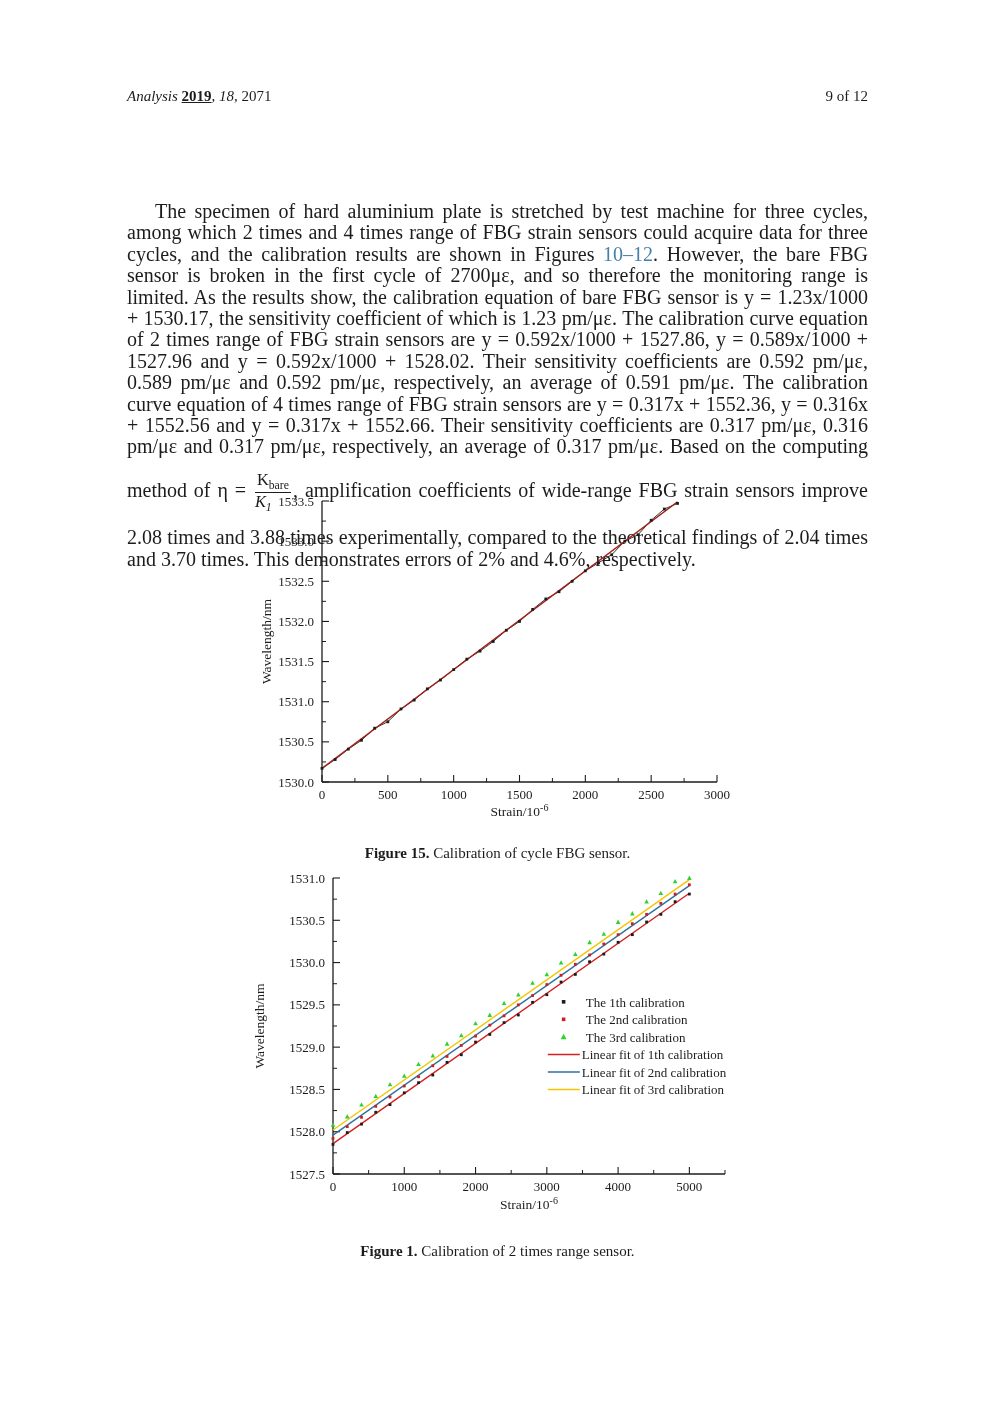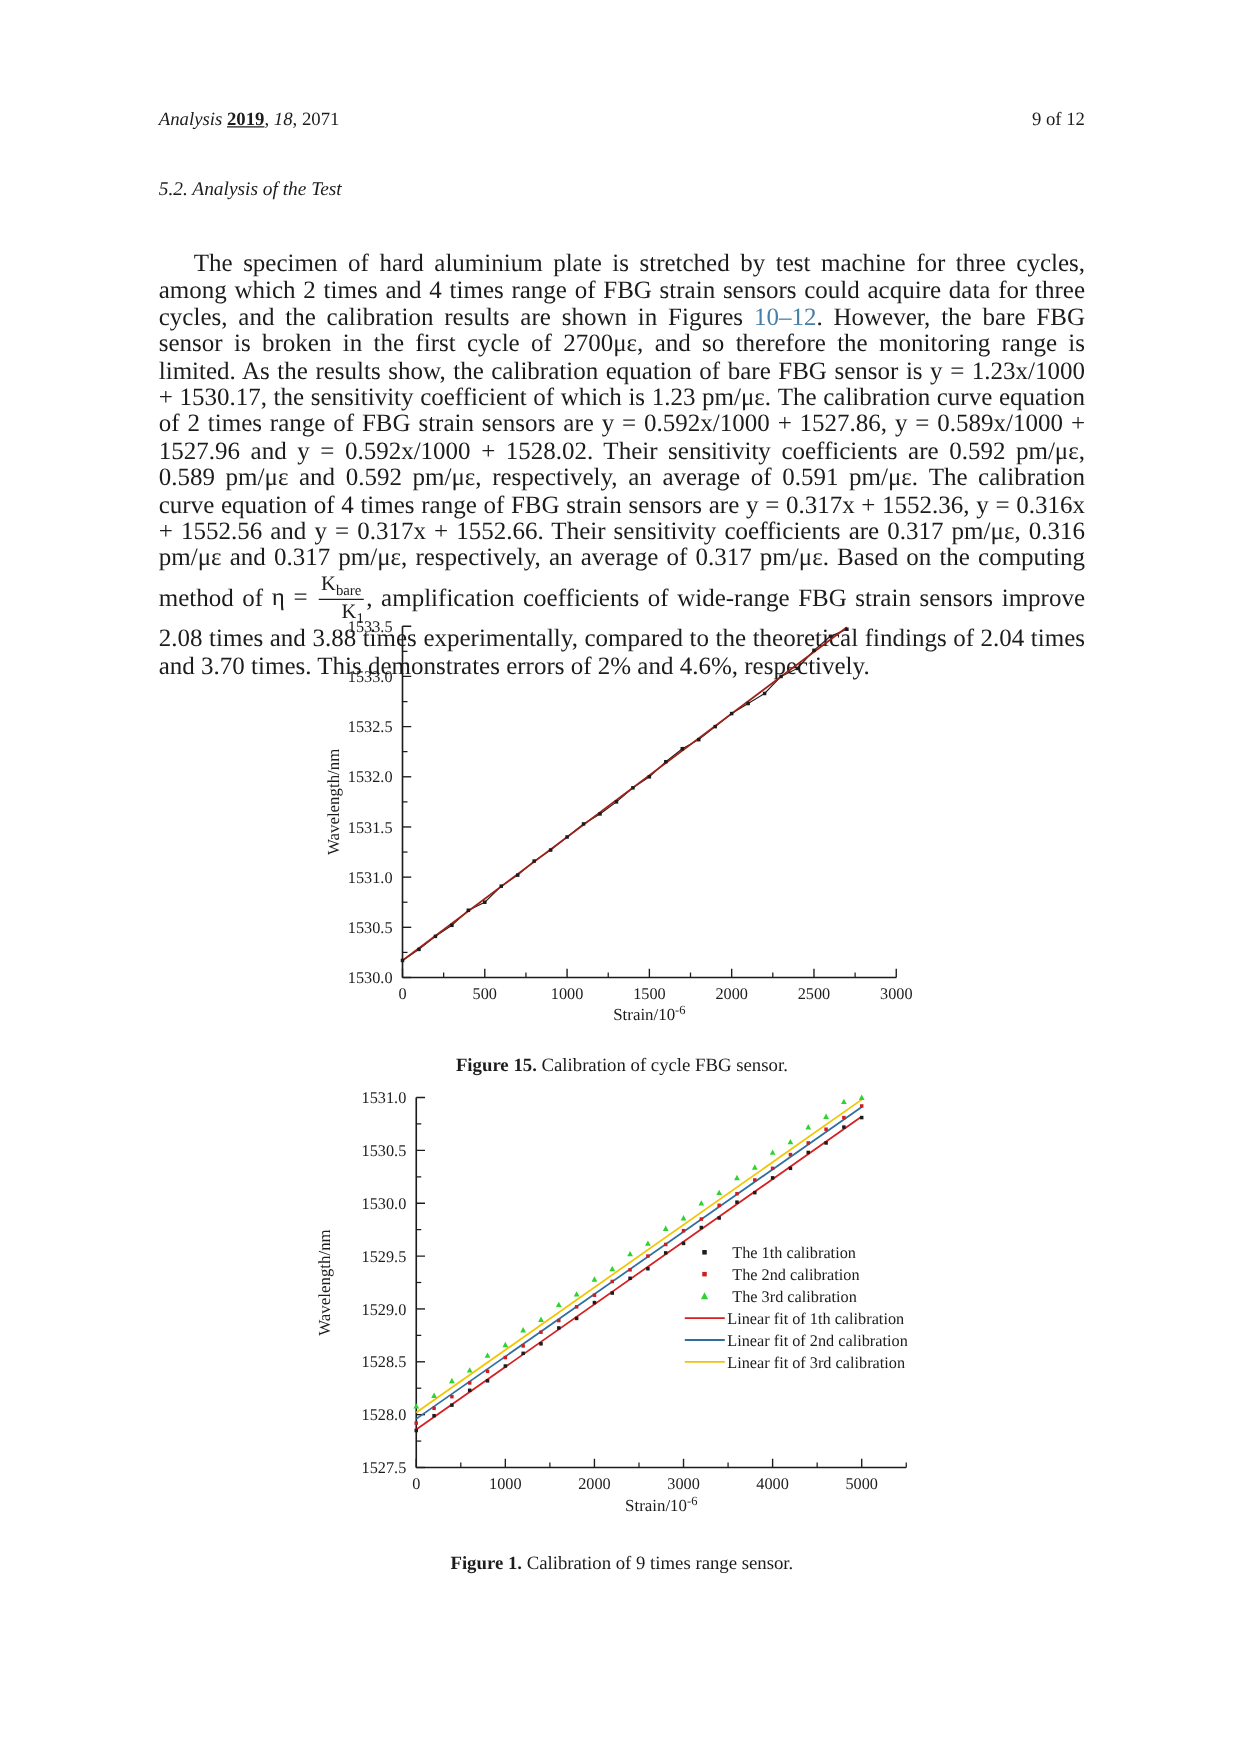--- a/index.html
+++ b/index.html
@@ -6,44 +6,43 @@
   .page{position:relative;width:993px;height:1404px;background:#ffffff;
         font-family:"Liberation Serif","DejaVu Serif",serif;color:#1c1c1c;overflow:hidden;}
   .hdr{position:absolute;top:88px;left:127px;width:741px;font-size:15px;}
   .hdr .right{float:right;}
   .it{font-style:italic;}
   .bd{font-weight:bold;text-decoration:underline;}
   .sec{position:absolute;top:143px;left:127px;width:741px;font-size:15.5px;font-style:italic;}
   .para{position:absolute;top:181px;left:127px;width:741px;font-size:20px;line-height:21.4px;
         text-align:justify;text-indent:28px;}
   .figlink{color:#477fa6;cursor:pointer;}
-  .frac{display:inline-block;vertical-align:-0.6em;text-align:right;font-size:0.82em;
-        line-height:1.1;margin:0 2px;text-indent:0;}
+  .frac{display:inline-block;vertical-align:-0.6em;text-align:left;font-size:0.82em;
+        line-height:1.1;margin:13px 2px;text-indent:0;}
   .frac .num{display:block;border-bottom:1px solid #1c1c1c;padding:0 2px;}
-  .frac .den{display:block;}
+  .frac .den{display:block;font-style:italic;}
   .frac sub,.para sub{font-size:0.72em;}
   .chart{position:absolute;}
   .chart0{left:240px;top:485px;width:500px;height:360px;}
   .chart1{left:240px;top:858px;width:505px;height:370px;}
   .cap{position:absolute;left:127px;width:741px;text-align:center;font-size:15px;}
   .cap0{top:830px;}
   .cap1{top:1228px;}
   svg text{font-family:"Liberation Serif","DejaVu Serif",serif;}
 </style>
 </head>
 <body>
 
 <div class="page">
 
   <div class="hdr">
     <span class="right">9 of 12</span>
     <span class="it">Analysis </span><span class="bd">2019</span><span>, </span><span class="it">18</span><span>, 2071</span>
   </div>
 
-  <div class="sec">5.2. Analysis of the Test</div>
 
   <p class="para"><span>The specimen of hard aluminium plate is stretched by test machine for three cycles, among which 2 times and 4 times range of FBG strain sensors could acquire data for three cycles, and the calibration results are shown in Figures </span><span class="figlink" style="color: rgb(71, 127, 166);">10–12</span><span>. However, the bare FBG sensor is broken in the first cycle of 2700με, and so therefore the monitoring range is limited. As the results show, the calibration equation of bare FBG sensor is y = 1.23x/1000 + 1530.17, the sensitivity coefficient of which is 1.23 pm/με. The calibration curve equation of 2 times range of FBG strain sensors are y = 0.592x/1000 + 1527.86, y = 0.589x/1000 + 1527.96 and y = 0.592x/1000 + 1528.02. Their sensitivity coefficients are 0.592 pm/με, 0.589 pm/με and 0.592 pm/με, respectively, an average of 0.591 pm/με. The calibration curve equation of 4 times range of FBG strain sensors are y = 0.317x + 1552.36, y = 0.316x + 1552.56 and y = 0.317x + 1552.66. Their sensitivity coefficients are 0.317 pm/με, 0.316 pm/με and 0.317 pm/με, respectively, an average of 0.317 pm/με. Based on the computing method of </span><span><span>η = </span><span class="frac"><span class="num"><span>K</span><sub>bare</sub></span><span class="den"><span>K</span><sub>1</sub></span></span></span><span>, amplification coefficients of wide-range FBG strain sensors improve 2.08 times and 3.88 times experimentally, compared to the theoretical findings of 2.04 times and 3.70 times. This demonstrates errors of 2% and 4.6%, respectively.</span></p>
 
   <div class="chart chart0"><svg viewBox="0 0 500 360" width="500" height="360">
         <line x1="82" y1="16" x2="82" y2="297" stroke="#1c1c1c" stroke-width="1.3"></line>
         <line x1="82" y1="297" x2="477" y2="297" stroke="#1c1c1c" stroke-width="1.3"></line>
         <line x1="82" y1="297" x2="82" y2="290" stroke="#1c1c1c" stroke-width="1.1"></line>
         <text x="82" y="314" text-anchor="middle" font-size="13" fill="#1c1c1c">0</text>
         <line x1="114.91666666666666" y1="297" x2="114.91666666666666" y2="293" stroke="#1c1c1c" stroke-width="1"></line>
         <line x1="147.83333333333331" y1="297" x2="147.83333333333331" y2="290" stroke="#1c1c1c" stroke-width="1.1"></line>
@@ -256,15 +255,15 @@
           <path d="M323.61600000000004,175.824 L326.516,181.324 L320.716,181.324 Z" fill="#2fd32f"></path>
           <text x="345.81600000000003" y="183.524" font-size="13" fill="#1c1c1c">The 3rd calibration</text>
           <line x1="307.81600000000003" y1="196.524" x2="339.81600000000003" y2="196.524" stroke="#d42020" stroke-width="1.5"></line>
           <text x="341.81600000000003" y="201.024" font-size="13" fill="#1c1c1c">Linear fit of 1th calibration</text>
           <line x1="307.81600000000003" y1="214.024" x2="339.81600000000003" y2="214.024" stroke="#2f6f9f" stroke-width="1.5"></line>
           <text x="341.81600000000003" y="218.524" font-size="13" fill="#1c1c1c">Linear fit of 2nd calibration</text>
           <line x1="307.81600000000003" y1="231.524" x2="339.81600000000003" y2="231.524" stroke="#f2c500" stroke-width="1.5"></line>
           <text x="341.81600000000003" y="236.024" font-size="13" fill="#1c1c1c">Linear fit of 3rd calibration</text>
         </g>
       </svg></div>
-  <p class="cap cap1"><b>Figure 1.</b><span> Calibration of 9 times range sensor.</span></p>
+  <p class="cap cap1"><b>Figure 1.</b><span> Calibration of 2 times range sensor.</span></p>
 
 </div>
 
 </body></html>

